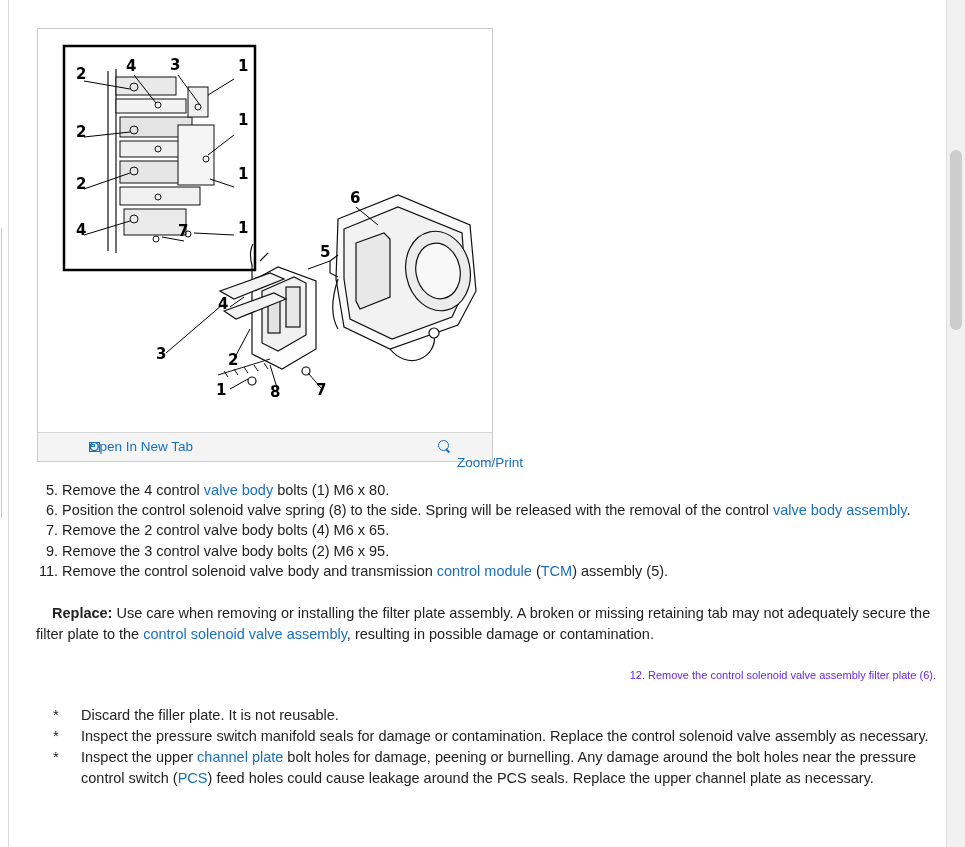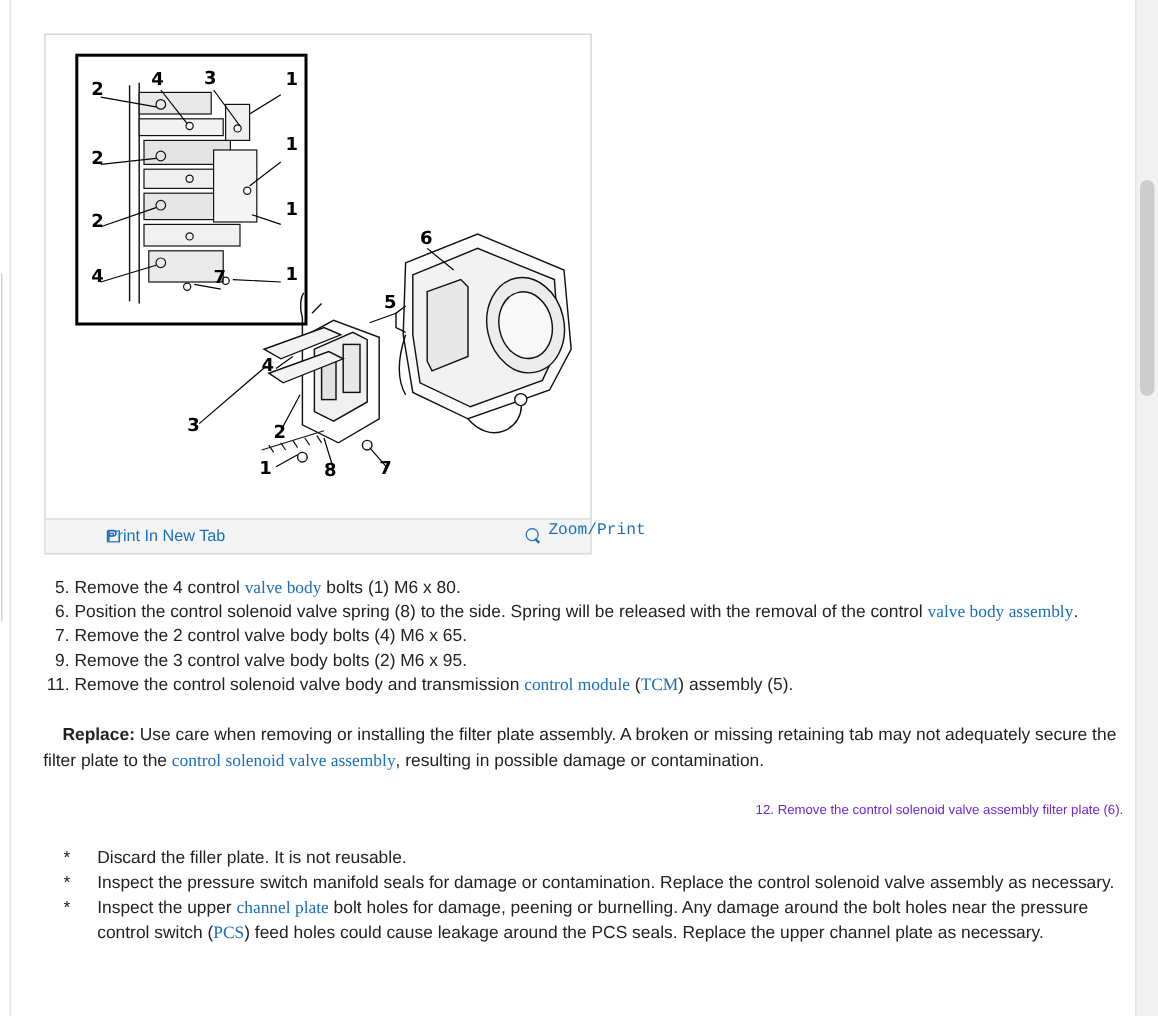--- a/index.html
+++ b/index.html
@@ -92,21 +92,21 @@
   }
   .fig-link {
     position: absolute;
     font-size: 13.5px;
     color: #1a6fbd;
     text-decoration: none;
     cursor: pointer;
     white-space: nowrap;
   }
   .fig-link.open-tab { left: 51px; top: 6px; }
-  .fig-link.zoom { left: 419px; top: 2px; font-family: Liberation Mono, monospace; }
+  .fig-link.zoom { left: 419px; top: 22px; }
   .fig-icon {
     position: absolute;
     color: #1a6fbd;
     font-size: 13px;
     line-height: 1;
   }
   .fig-icon.newtab { left: 51px; top: 8px; }
   .fig-icon.magnifier { left: 400px; top: 7px; }
   .newtab-box {
     display: inline-block;
@@ -163,21 +163,20 @@
   .step .num {
     display: inline-block;
     text-align: right;
     width: 22px;
     margin-right: 4px;
   }
   a.inline-link, .link {
     color: #1a6fbd;
     text-decoration: none;
     cursor: pointer;
-    font-family: Liberation Serif, serif;
   }
   .notice-block {
     margin-top: 22px;
     font-size: 14.5px;
     line-height: 21px;
     width: 898px;
     color: #222222;
   }
   .notice-block .indent {
     display: inline-block;
@@ -335,21 +334,21 @@
           <text x="118" y="330">3</text>
           <text x="190" y="336">2</text>
           <text x="178" y="366">1</text>
           <text x="232" y="368">8</text>
           <text x="278" y="366">7</text>
         </g>
       </svg>
     </div>
     <div class="figure-bar">
       <span class="fig-icon newtab"><span class="newtab-box"></span></span>
-      <a class="fig-link open-tab">Print In New Tab</a>
+      <a class="fig-link open-tab">Open In New Tab</a>
       <span class="fig-icon magnifier"><span class="mag"></span></span>
       <a class="fig-link zoom">Zoom/Print</a>
     </div>
   </div>
 
   <div class="content">
 
     <div class="steps">
       <div class="step">
         <span class="num">5.</span><span>Remove the 4 control <a class="inline-link">valve body</a> bolts (1) M6 x 80.</span>

